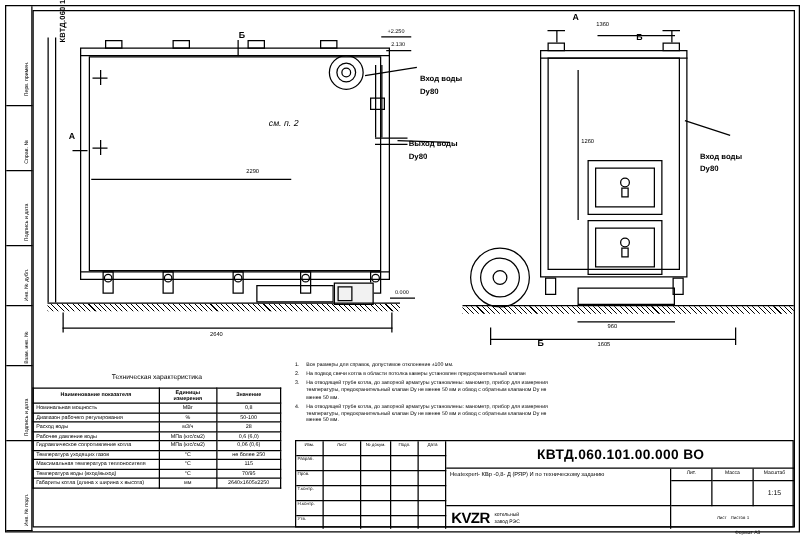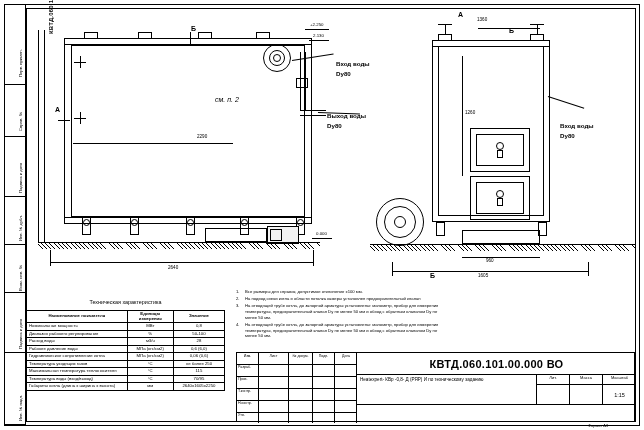--- a/index.html
+++ b/index.html
@@ -318,17 +318,32 @@
       <div class="dsg-title">КВТД.060.101.00.000 ВО</div>
       <div class="dsg-name">Heatexpert- КВр -0,8- Д (РЯР) И по техническому заданию</div>
       <div class="dsg-stage">
         <div class="cell" style="left:0;width:33px;border-right:0.6px solid #000;">Лит.</div>
         <div class="cell" style="left:33px;width:33px;border-right:0.6px solid #000;">Масса</div>
         <div class="cell" style="left:66px;width:33px;">Масштаб</div>
         <div class="cell" style="left:0;top:10px;width:33px;height:20px;border-right:0.6px solid #000;border-bottom:none;"></div>
         <div class="cell" style="left:33px;top:10px;width:33px;height:20px;border-right:0.6px solid #000;border-bottom:none;"></div>
         <div class="cell" style="left:66px;top:10px;width:33px;height:20px;border-bottom:none;font-size:5.5px;line-height:20px;">1:15</div>
       </div>
+      <div class="dsg-bot">
+        <div class="dsg-logo">
+          <span class="kvzr">KVZR</span>
+          <span class="kvzr-sub">
+            <span>котельный</span><br>
+            <span>завод РЭС</span>
+          </span>
+        </div>
+        <div class="dsg-sheet">
+          <span class="tiny">Лист</span>&nbsp;
+          <span class="tiny"></span>&nbsp;&nbsp;
+          <span class="tiny">Листов</span>&nbsp;
+          <span class="tiny">1</span>
+        </div>
+      </div>
     </div>
   </div>
 
   <div class="lbl" style="left:588px;top:423px;font-size:4px;">Формат  А3</div>
 </div>
 
 </body></html>

